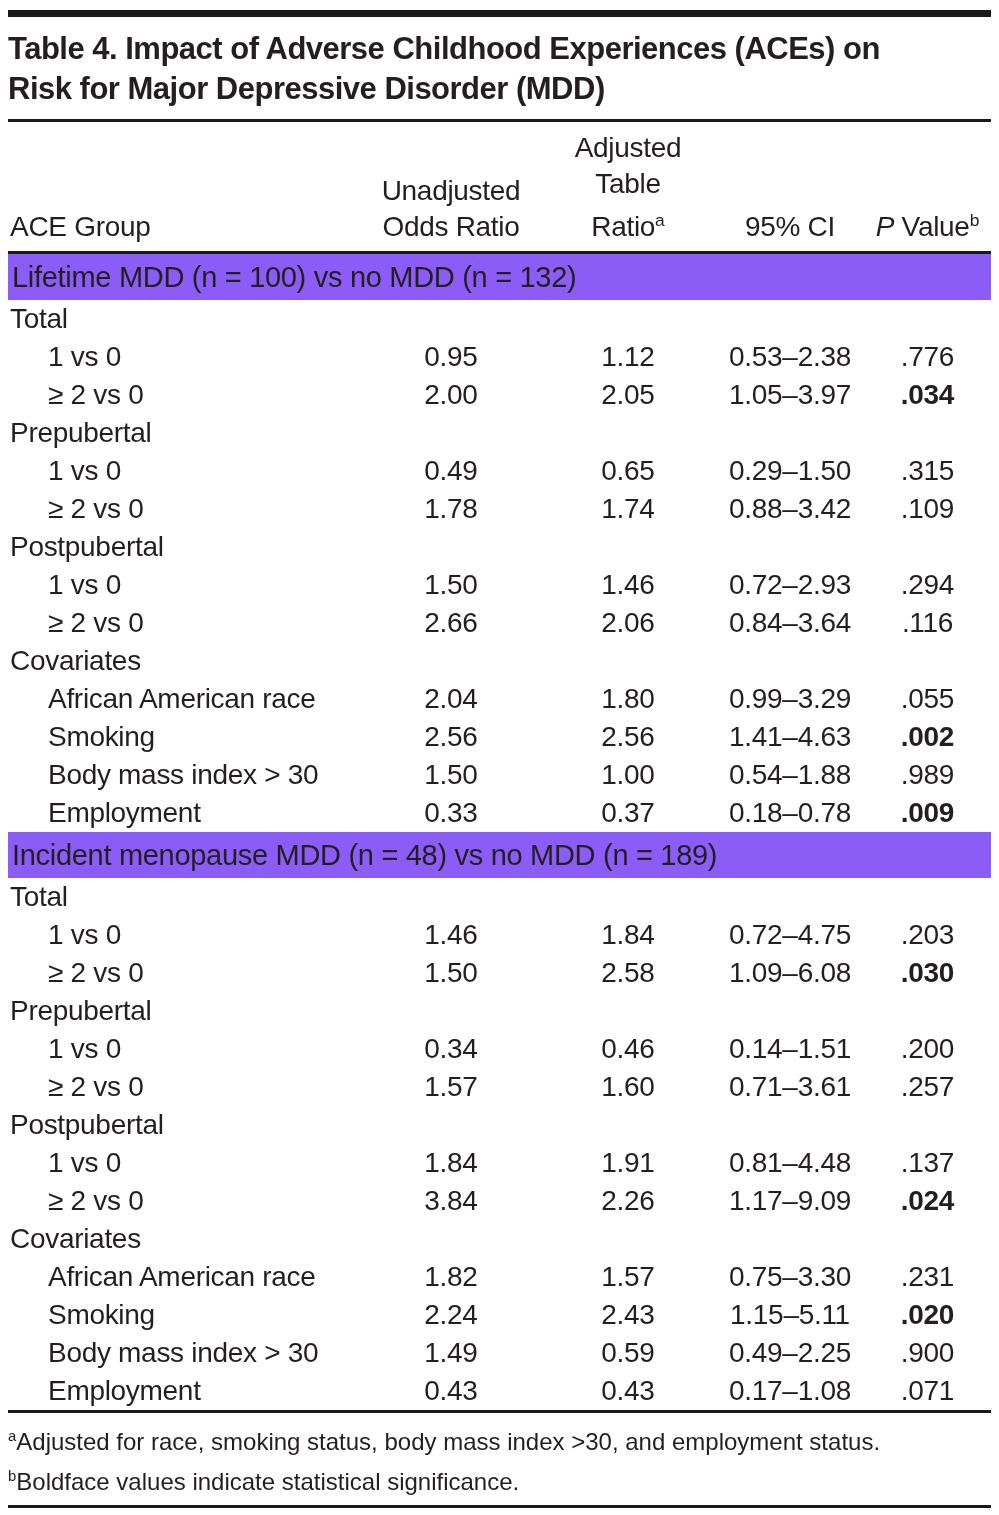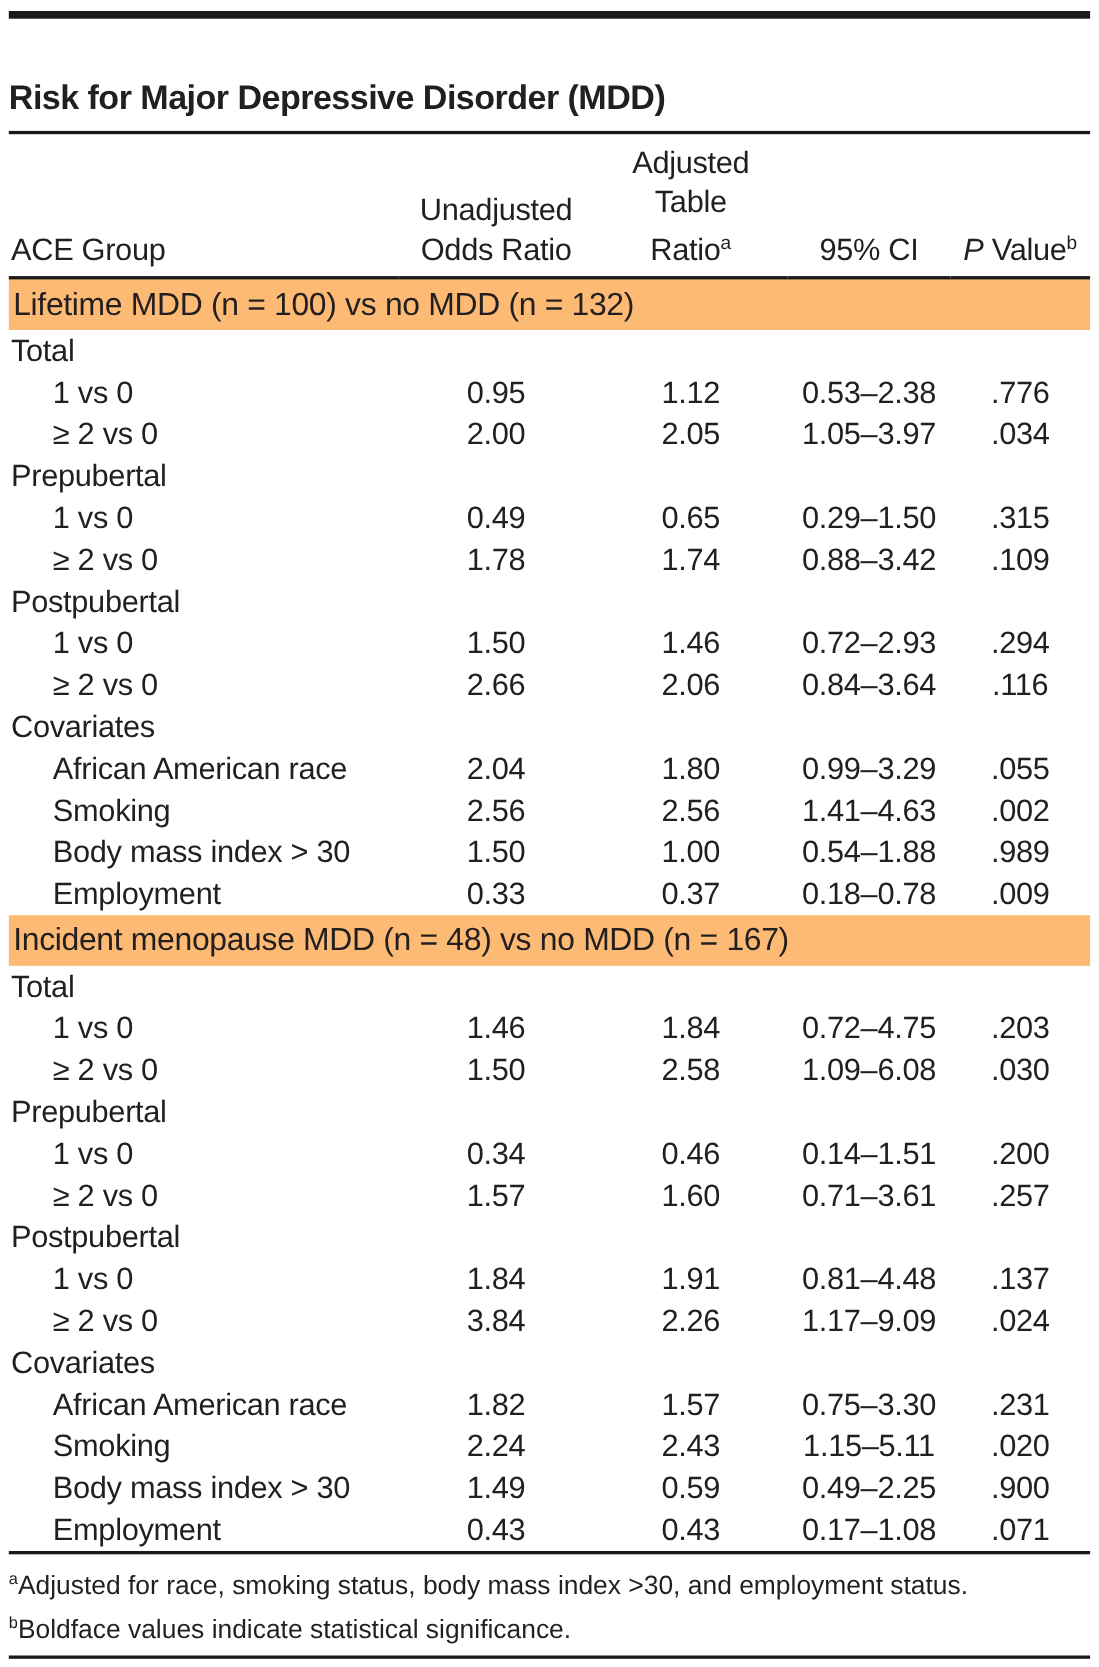--- a/index.html
+++ b/index.html
@@ -41,37 +41,37 @@
     font-weight: normal;
     vertical-align: bottom;
     text-align: center;
     line-height: 36px;
     padding: 8px 0 6px 0;
     border-bottom: 3px solid #1a1a1a;
   }
   .ace-table thead th.left { text-align: left; padding-left: 2px; }
   .ace-table sup { font-size: 0.62em; letter-spacing: 0; }
   tr.band td {
-    background: #fdba74;
+    background: #8b5cf6;
     font-size: 29px;
     line-height: 34px;
     padding: 6px 0 6px 4px;
     text-align: left;
     white-space: nowrap;
   }
   tbody.rows td {
     height: 38px;
     line-height: 38px;
     padding: 0;
     white-space: nowrap;
   }
   tbody.rows td.label { text-align: left; padding-left: 2px; }
   tbody.rows td.label.indent { padding-left: 40px; }
   tbody.rows td.num { text-align: center; }
-  tbody.rows td.boldp { font-weight: normal; margin-top: 15px; }
+  tbody.rows td.boldp { font-weight: bold; margin-top: 15px; }
   .footnotes {
     margin: 0 8px;
     border-top: 3px solid #1a1a1a;
     padding: 6px 0 6px 0;
     font-size: 24px;
     line-height: 34px;
     color: #231f20;
   }
   .footnote {
     padding-left: 30px;
@@ -83,21 +83,21 @@
     border-top: 3px solid #1a1a1a;
   }
   i.pv { font-style: italic; }
 </style>
 </head>
 <body>
 
 <div class="top-bar"></div>
 
 <div class="table-title">
-  <br>
+  <span>Table 4. Impact of Adverse Childhood Experiences (ACEs) on</span><br>
   <span>Risk for Major Depressive Disorder (MDD)</span>
 </div>
 
 <div class="title-rule"></div>
 
 <table class="ace-table">
   <colgroup>
     <col style="width:354px">
     <col style="width:178px">
     <col style="width:176px">
@@ -224,21 +224,21 @@
         <td class="label indent">Employment</td>
         <td class="num">0.33</td>
         <td class="num">0.37</td>
         <td class="num">0.18–0.78</td>
         <td class="num boldp">.009</td>
       </tr>
     </tbody>
 
   <tbody>
     <tr class="band">
-      <td colspan="5">Incident menopause MDD (n = 48) vs no MDD (n = 167)</td>
+      <td colspan="5">Incident menopause MDD (n = 48) vs no MDD (n = 189)</td>
     </tr>
   </tbody>
   <tbody class="rows">
       <tr>
         <td class="label">Total</td>
         <td class="num"></td>
         <td class="num"></td>
         <td class="num"></td>
         <td class="num"></td>
       </tr>

